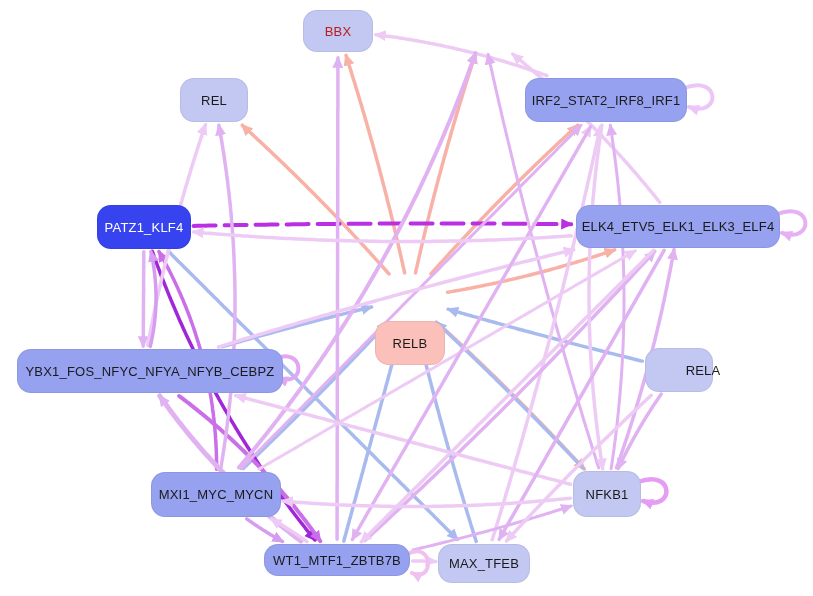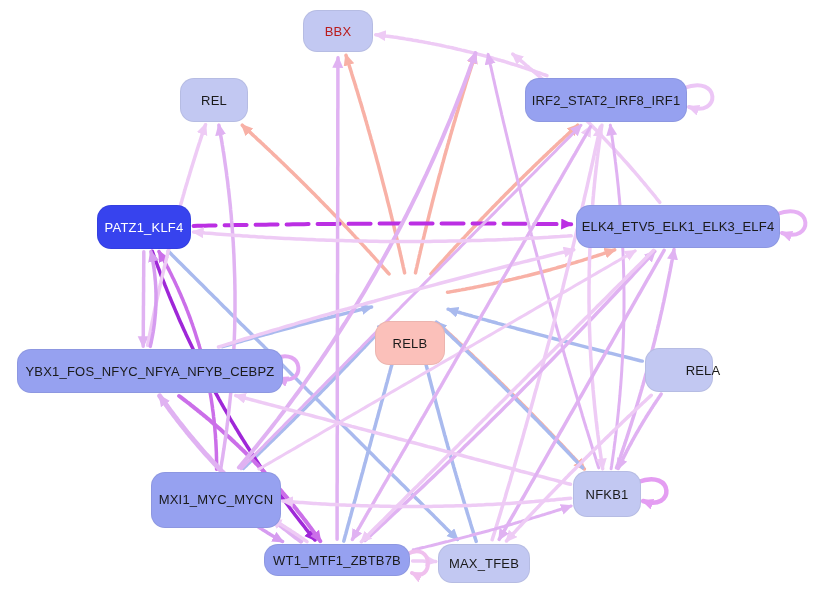--- a/index.html
+++ b/index.html
@@ -142,21 +142,21 @@
     </div>
     <div class="node" style="left: 375px; top: 276px; width: 70px; height: 44px; background: rgb(251, 192, 186); color: rgb(26, 26, 26); margin-top: 45px;">
       <span>RELB</span>
     </div>
     <div class="node" style="left: 10px; top: 349px; width: 266px; height: 44px; background: rgb(150, 161, 240); color: rgb(26, 26, 26); margin-left: 7px;">
       <span>YBX1_FOS_NFYC_NFYA_NFYB_CEBPZ</span>
     </div>
     <div class="node" style="left: 645px; top: 348px; width: 68px; height: 44px; background: rgb(194, 200, 242); color: rgb(26, 26, 26); padding-left: 48px;">
       <span>RELA</span>
     </div>
-    <div class="node" style="left: 151px; top: 471.5px; width: 130px; height: 56px; background: rgb(150, 161, 240); color: rgb(26, 26, 26);">
+    <div class="node" style="left: 151px; top: 471.5px; width: 130px; height: 45px; background: rgb(150, 161, 240); color: rgb(26, 26, 26);">
       <span>MXI1_MYC_MYCN</span>
     </div>
     <div class="node" style="left: 573px; top: 471px; width: 68px; height: 46px; background: rgb(194, 200, 242); color: rgb(26, 26, 26);">
       <span>NFKB1</span>
     </div>
     <div class="node" style="left: 264px; top: 544px; width: 146px; height: 32px; background: rgb(150, 161, 240); color: rgb(26, 26, 26);">
       <span>WT1_MTF1_ZBTB7B</span>
     </div>
     <div class="node" style="left: 438px; top: 543.5px; width: 92px; height: 39px; background: rgb(194, 200, 242); color: rgb(26, 26, 26);">
       <span>MAX_TFEB</span>

